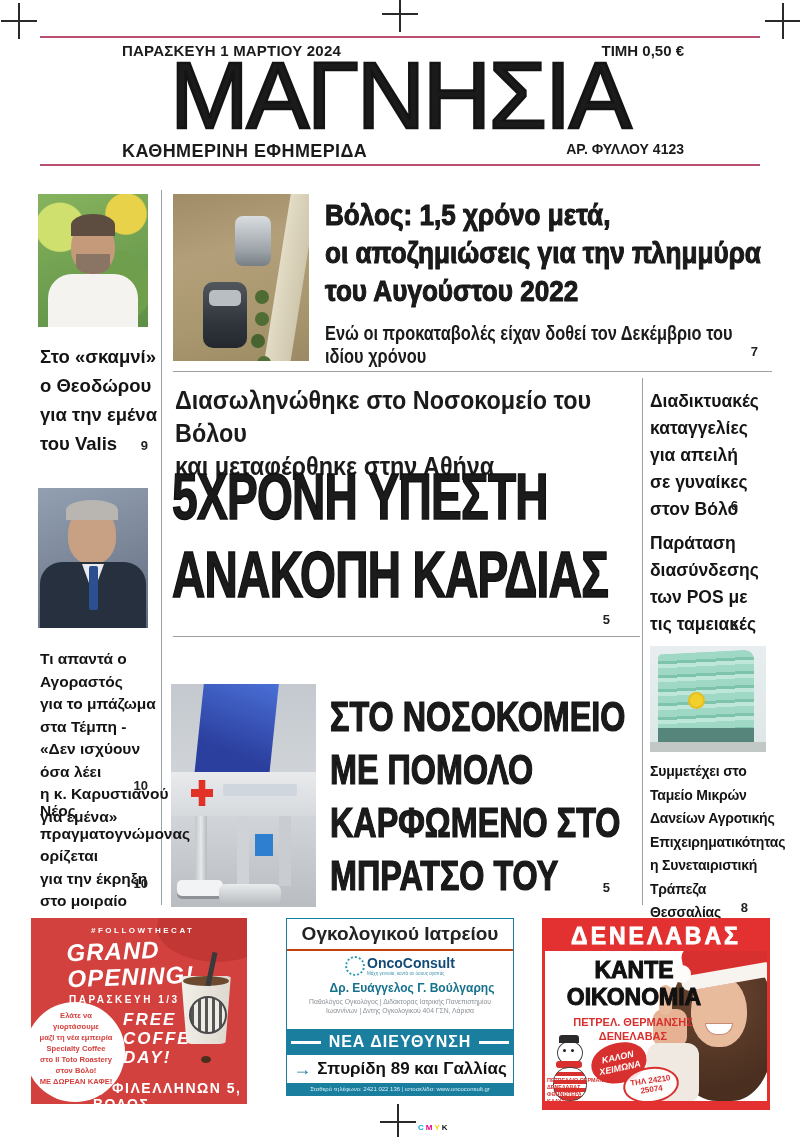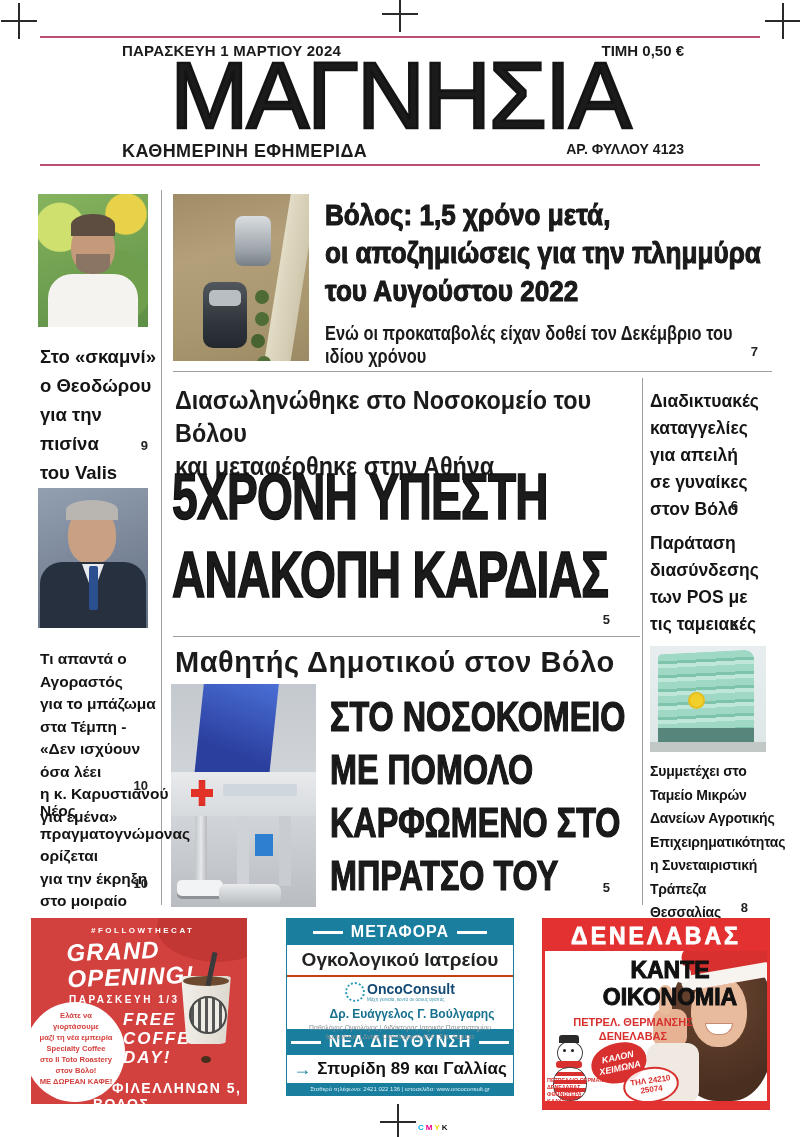--- a/index.html
+++ b/index.html
@@ -74,21 +74,20 @@
 του Αυγούστου 2022</div>
   <div class="abs bold condL" style="left:325px;top:322px;width:530px;font-size:19.5px;transform:scaleX(0.84);">Ενώ οι προκαταβολές είχαν δοθεί τον Δεκέμβριο του ιδίου χρόνου</div>
   <div class="abs pagenum" style="left:700px;top:344px;width:58px;">7</div>
 
   <div class="abs bold preline condL" style="left:175px;top:384px;width:540px;font-size:26px;line-height:33px;transform:scaleX(0.9);">Διασωληνώθηκε στο Νοσοκομείο του Βόλου
 και μεταφέρθηκε στην Αθήνα</div>
   <div class="abs bighead preline condL" style="left:172px;top:458px;width:660px;font-size:64px;line-height:78px;letter-spacing:-1px;transform:scaleX(0.72);">5ΧΡΟΝΗ ΥΠΕΣΤΗ
 ΑΝΑΚΟΠΗ ΚΑΡΔΙΑΣ</div>
   <div class="abs pagenum" style="left:560px;top:612px;width:50px;">5</div>
 
-  <div class="abs bold" style="left:175px;top:646px;width:470px;font-size:29px;letter-spacing:0.5px;">Μαθητής Δημοτικού στον Βόλο</div>
   <div class="abs photo" style="left:171px;top:684px;width:145px;height:223px;background:linear-gradient(180deg,#c4c9cf 0%,#d4d8dc 55%,#b9bdc1 100%);">
     <div class="abs" style="left:28px;top:0px;width:75px;height:92px;background:linear-gradient(200deg,#4a6fd6,#2b3f9e 70%);transform:skewX(-6deg);"></div>
     <div class="abs" style="left:0px;top:88px;width:145px;height:44px;background:linear-gradient(180deg,#e8eaec,#d7dadd);"></div>
     <div class="abs" style="left:20px;top:96px;width:22px;height:26px;background:radial-gradient(circle,#e23127 60%,#c7271e);clip-path:polygon(35% 0,65% 0,65% 35%,100% 35%,100% 65%,65% 65%,65% 100%,35% 100%,35% 65%,0 65%,0 35%,35% 35%);"></div>
     <div class="abs" style="left:52px;top:100px;width:74px;height:12px;background:#cfd6de;border-radius:2px;"></div>
     <div class="abs" style="left:24px;top:132px;width:12px;height:70px;background:linear-gradient(90deg,#c2c6ca,#e6e8ea,#b5b9bd);box-shadow:42px 0 0 #cfd3d7, 84px 0 0 #c9cdd1;"></div>
     <div class="abs" style="left:84px;top:150px;width:18px;height:22px;background:#2f7fd0;"></div>
     <div class="abs" style="left:6px;top:196px;width:46px;height:16px;border-radius:5px;background:#f2f3f4;box-shadow:0 3px 0 #8d9296;"></div>
     <div class="abs" style="left:48px;top:200px;width:62px;height:20px;border-radius:7px;background:linear-gradient(180deg,#e9ebec,#b9bec2);"></div>
   </div>
@@ -99,21 +98,21 @@
   <div class="abs pagenum" style="left:560px;top:880px;width:50px;">5</div>
 
   <div class="abs photo" style="left:38px;top:194px;width:110px;height:133px;background:radial-gradient(circle at 20% 25%,#cfe06f 0 18%,transparent 19%),radial-gradient(circle at 80% 15%,#e8d24a 0 14%,transparent 15%),radial-gradient(circle at 70% 70%,#6f9e4c 0 30%,transparent 31%),linear-gradient(160deg,#86b35d,#5d8f46);">
     <div class="abs" style="left:33px;top:26px;width:44px;height:54px;border-radius:50% 50% 46% 46%;background:#c49a7b;"></div>
     <div class="abs" style="left:33px;top:20px;width:44px;height:22px;border-radius:50% 50% 0 0;background:#5d4c40;"></div>
     <div class="abs" style="left:38px;top:60px;width:34px;height:20px;border-radius:0 0 46% 46%;background:#8a7463;"></div>
     <div class="abs" style="left:10px;top:80px;width:90px;height:55px;border-radius:24px 24px 0 0;background:#f4f3ef;"></div>
   </div>
   <div class="abs blurb preline" style="left:40px;top:342px;width:125px;font-size:18.5px;line-height:29px;">Στο «σκαμνί»
 ο  Θεοδώρου
-για την πισίνα
+για την εμένα
 του Valis</div>
   <div class="abs pagenum" style="left:100px;top:438px;width:48px;">9</div>
 
   <div class="abs photo" style="left:38px;top:488px;width:110px;height:140px;background:linear-gradient(160deg,#93a0b2 0%,#7b8799 50%,#5f6c80 100%);">
     <div class="abs" style="left:30px;top:18px;width:48px;height:58px;border-radius:48% 48% 44% 44%;background:#c8a184;"></div>
     <div class="abs" style="left:28px;top:12px;width:52px;height:20px;border-radius:50% 50% 0 0;background:#b9b6b2;"></div>
     <div class="abs" style="left:2px;top:74px;width:106px;height:66px;border-radius:22px 22px 0 0;background:#27303f;"></div>
     <div class="abs" style="left:44px;top:76px;width:22px;height:30px;background:#e9ebee;clip-path:polygon(0 0,100% 0,50% 100%);"></div>
     <div class="abs" style="left:51px;top:78px;width:9px;height:44px;background:#2c4f8f;border-radius:2px;"></div>
   </div>
@@ -181,23 +180,20 @@
     <div class="abs" style="left:178px;top:34px;width:5px;height:34px;background:#3a3a3a;transform:rotate(12deg);"></div>
     <div class="abs" style="left:158px;top:78px;width:34px;height:34px;border-radius:50%;border:2px solid #4a4a4a;background:repeating-linear-gradient(90deg,#555 0 3px,#efece6 3px 7px);"></div>
     <div class="abs" style="left:170px;top:138px;width:10px;height:7px;border-radius:50%;background:#4a2e1c;box-shadow:12px 4px 0 #543categories321f, 14px -4px 0 #3f2717, 26px 2px 0 #4a2e1c, 6px 10px 0 #3f2717, 20px 12px 0 #543321;"></div>
     <div class="abs bold" style="left:62px;top:162px;color:#fff;font-size:14px;letter-spacing:1.5px;">
       <span>◉</span>
       <span>ΦΙΛΕΛΛΗΝΩΝ 5, ΒΟΛΟΣ</span>
     </div>
   </div>
 
   <div class="abs" style="left:286px;top:918px;width:226px;height:176px;background:#fff;border:1px solid #1a7f9f;display:flex;flex-direction:column;overflow:hidden;">
-    <div class="band" style="height:26px;font-size:16px;">
-      <span class="lbl">ΜΕΤΑΦΟΡΑ</span>
-    </div>
     <div style="height:30px;display:flex;align-items:center;justify-content:center;font-weight:bold;font-size:19px;color:#222;border-bottom:2px solid #c2410c;">Ογκολογικού Ιατρείου</div>
     <div style="flex:1;position:relative;">
       <div class="abs" style="left:58px;top:5px;width:16px;height:16px;border-radius:50%;border:2px dotted #2a9ab5;"></div>
       <div class="abs bold" style="left:80px;top:4px;font-size:14px;color:#134a75;">OncoConsult</div>
       <div class="abs" style="left:80px;top:20px;font-size:4.5px;color:#3f93ab;">Μάχη γενναία, κοντά σε όσους αγαπάς</div>
       <div class="abs bold" style="left:12px;top:30px;width:100%;text-align:center;font-size:12px;color:#16718e;">Δρ. Ευάγγελος Γ. Βούλγαρης</div>
       <div class="abs preline" style="left:0;top:46px;width:100%;text-align:center;font-size:6.8px;line-height:9px;color:#8a8f94;">Παθολόγος Ογκολόγος | Διδάκτορας Ιατρικής Πανεπιστημίου
 Ιωαννίνων | Δντης Ογκολογικού 404 ΓΣΝ, Λάρισα</div>
     </div>
     <div class="band" style="height:26px;font-size:16px;">
@@ -216,21 +212,21 @@
       <div class="abs" style="left:44px;top:40px;width:56px;height:72px;border-radius:50% 50% 46% 46%;background:#e9bb9d;"></div>
       <div class="abs" style="left:58px;top:88px;width:26px;height:10px;border-radius:0 0 12px 12px;background:#fff;border:1.5px solid #c98b74;"></div>
       <div class="abs" style="left:36px;top:6px;width:94px;height:42px;background:#d8302e;border-radius:10px 60% 20px 10px;transform:rotate(-10deg);"></div>
       <div class="abs" style="left:34px;top:34px;width:92px;height:15px;background:#f7f4ef;border-radius:10px;transform:rotate(-10deg);"></div>
       <div class="abs" style="left:26px;top:30px;width:18px;height:18px;border-radius:50%;background:#fdfcfa;"></div>
       <div class="abs" style="left:6px;top:74px;width:34px;height:38px;border-radius:10px;background:#e6b293;"></div>
       <div class="abs" style="left:12px;top:50px;width:13px;height:30px;border-radius:7px;background:#e9bb9d;"></div>
       <div class="abs" style="left:0px;top:108px;width:52px;height:60px;border-radius:12px;background:#efe9e2;"></div>
     </div>
     <div class="abs" style="left:0;top:0;width:100%;height:30px;background:#e33131;color:#fff;font-weight:bold;font-size:23px;letter-spacing:3px;display:flex;align-items:center;justify-content:center;-webkit-text-stroke:0.8px #fff;">ΔΕΝΕΛΑΒΑΣ</div>
-    <div class="abs bighead preline" style="left:14px;top:36px;width:150px;font-size:23px;line-height:27px;text-align:center;color:#111;margin-left:36px;-webkit-text-stroke:1px #111;">ΚΑΝΤΕ
+    <div class="abs bighead preline" style="left:14px;top:36px;width:150px;font-size:23px;line-height:27px;text-align:center;color:#111;-webkit-text-stroke:1px #111;">ΚΑΝΤΕ
 ΟΙΚΟΝΟΜΙΑ</div>
     <div class="abs bold preline" style="left:8px;top:94px;width:160px;font-size:11px;line-height:14px;text-align:center;color:#d8302e;">ΠΕΤΡΕΛ. ΘΕΡΜΑΝΣΗΣ
 ΔΕΝΕΛΑΒΑΣ</div>
     <div class="abs" style="left:4px;top:118px;width:40px;height:66px;">
       <div class="abs" style="left:8px;top:2px;width:24px;height:22px;border-radius:50%;background:#fff;border:1.5px solid #444;"></div>
       <div class="abs" style="left:14px;top:10px;width:3px;height:3px;border-radius:50%;background:#222;box-shadow:8px 0 0 #222;"></div>
       <div class="abs" style="left:10px;top:-4px;width:20px;height:8px;background:#2a2a2a;border-radius:3px 3px 0 0;"></div>
       <div class="abs" style="left:7px;top:22px;width:26px;height:7px;background:#d8302e;border-radius:3px;"></div>
       <div class="abs" style="left:4px;top:28px;width:32px;height:32px;border-radius:45%;background:repeating-linear-gradient(0deg,#d8302e 0 4px,#fff 4px 8px);border:1.5px solid #444;"></div>
     </div>

